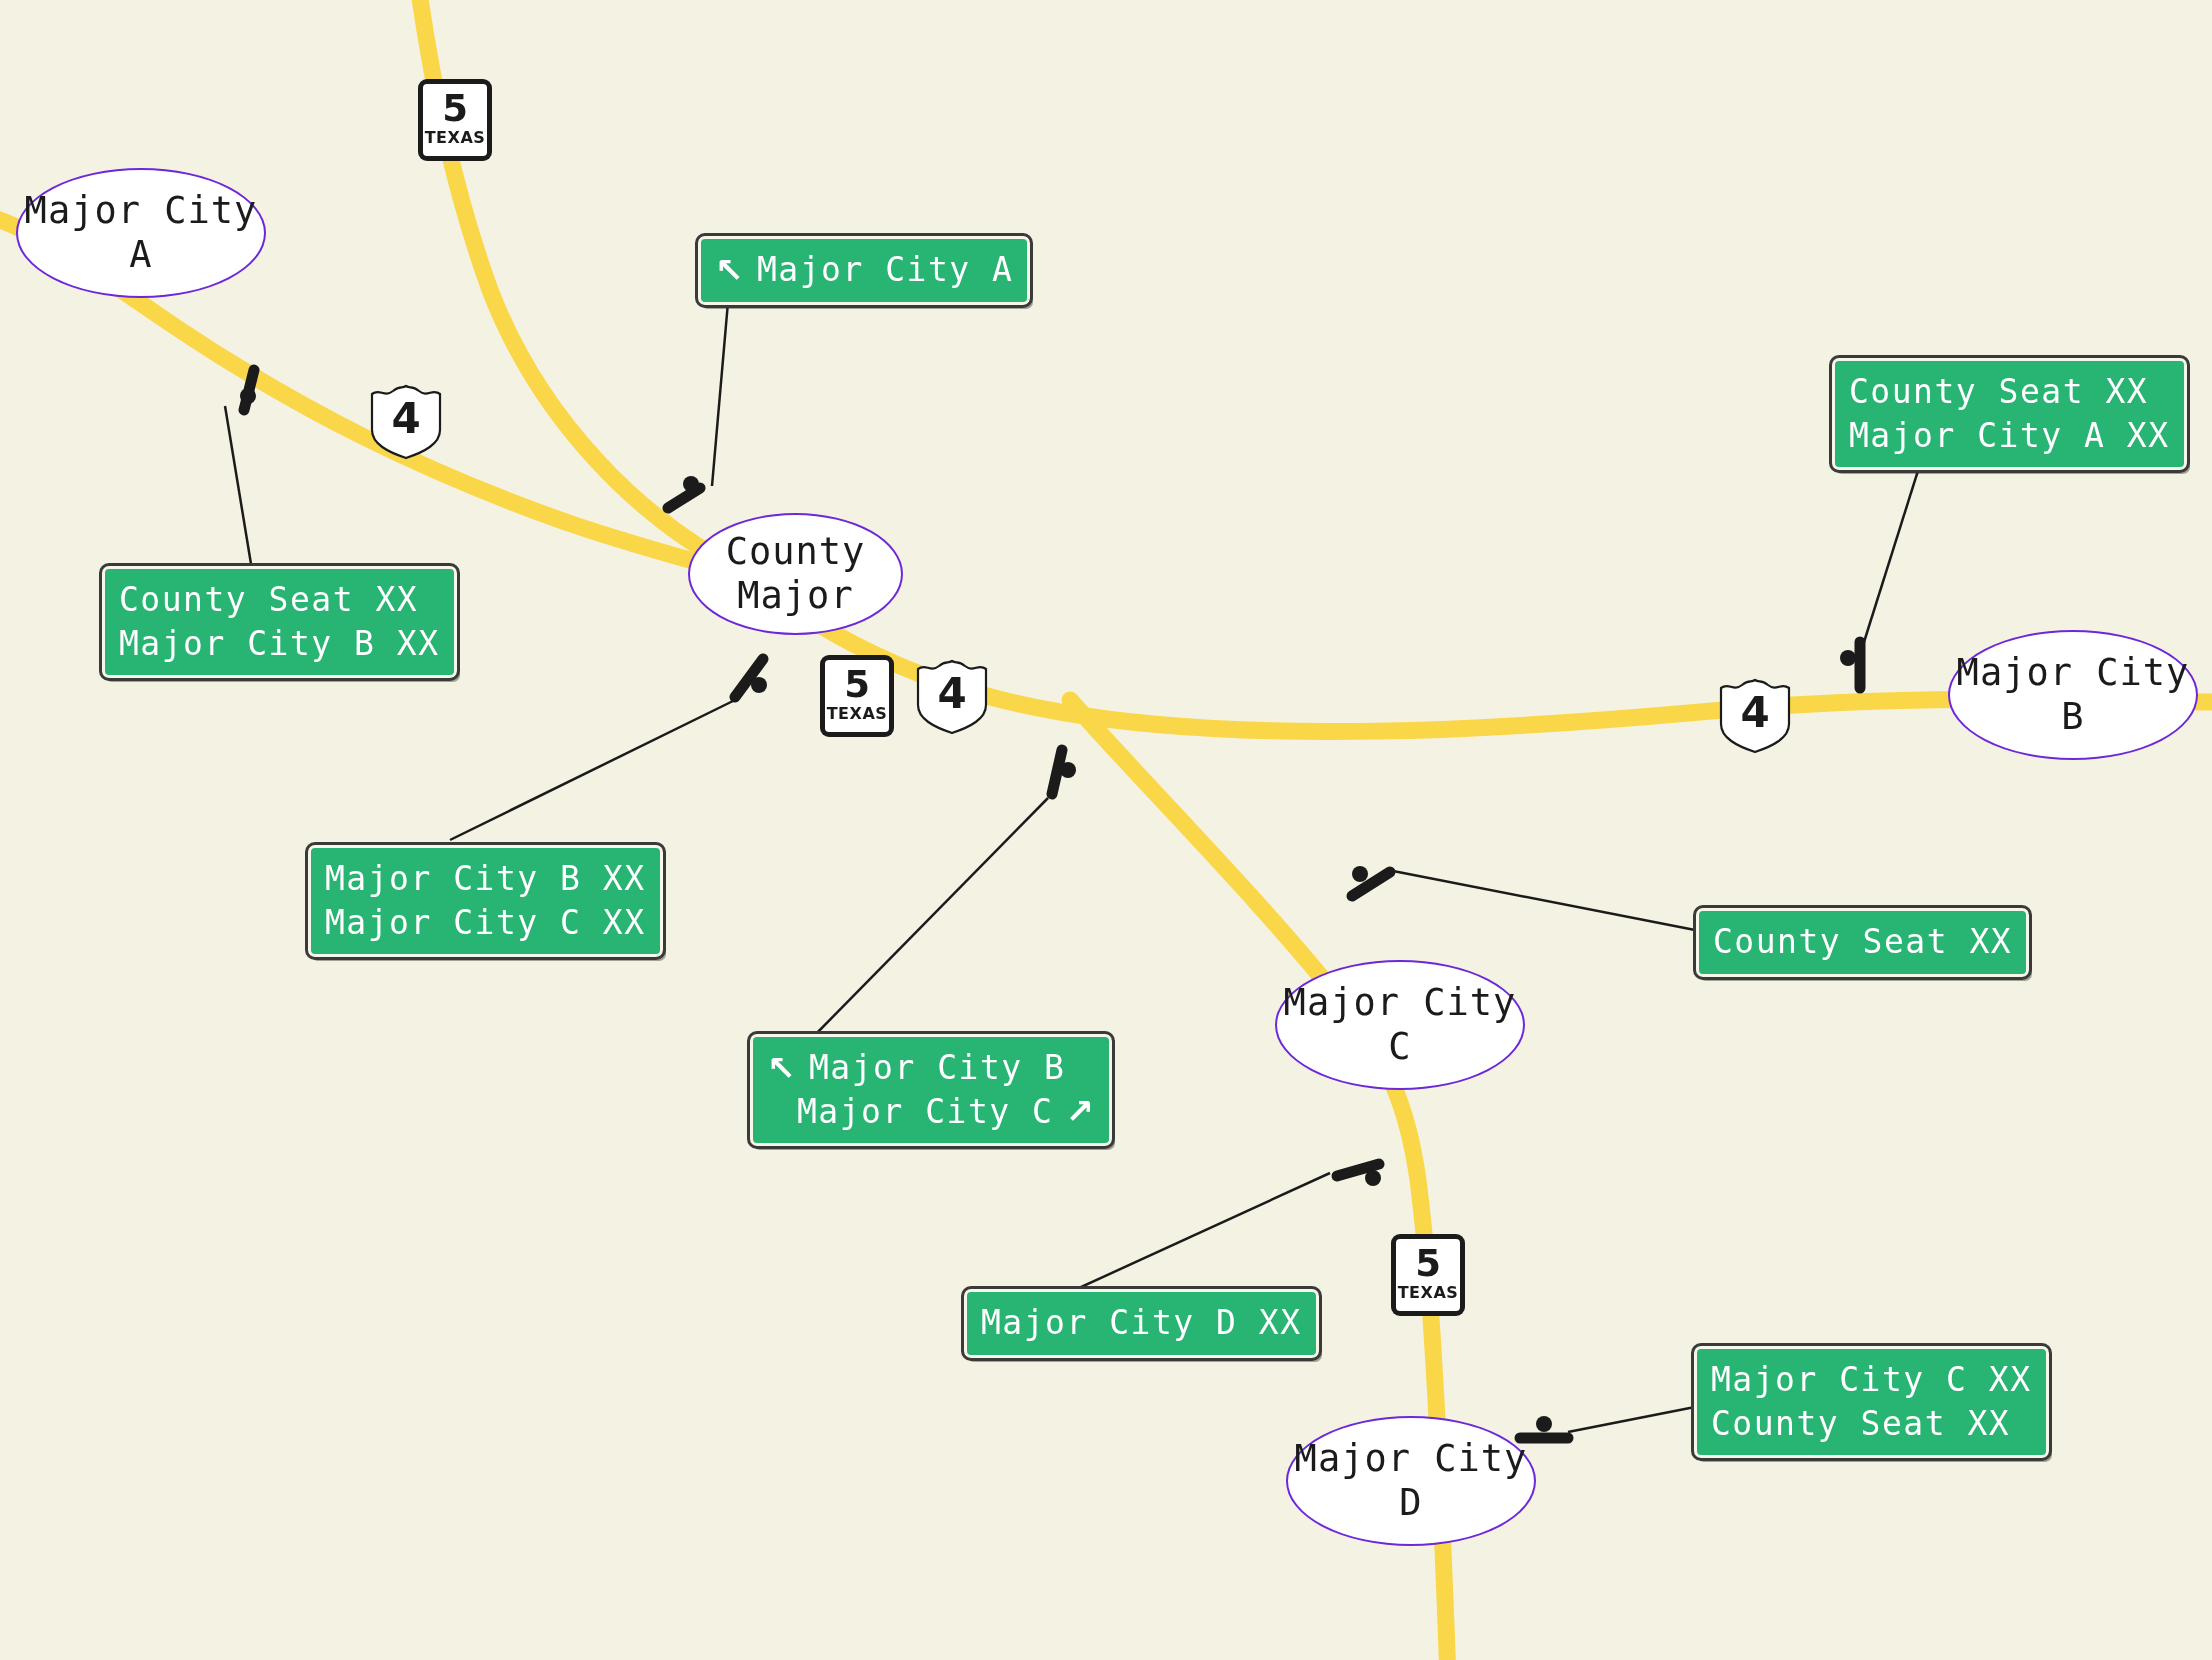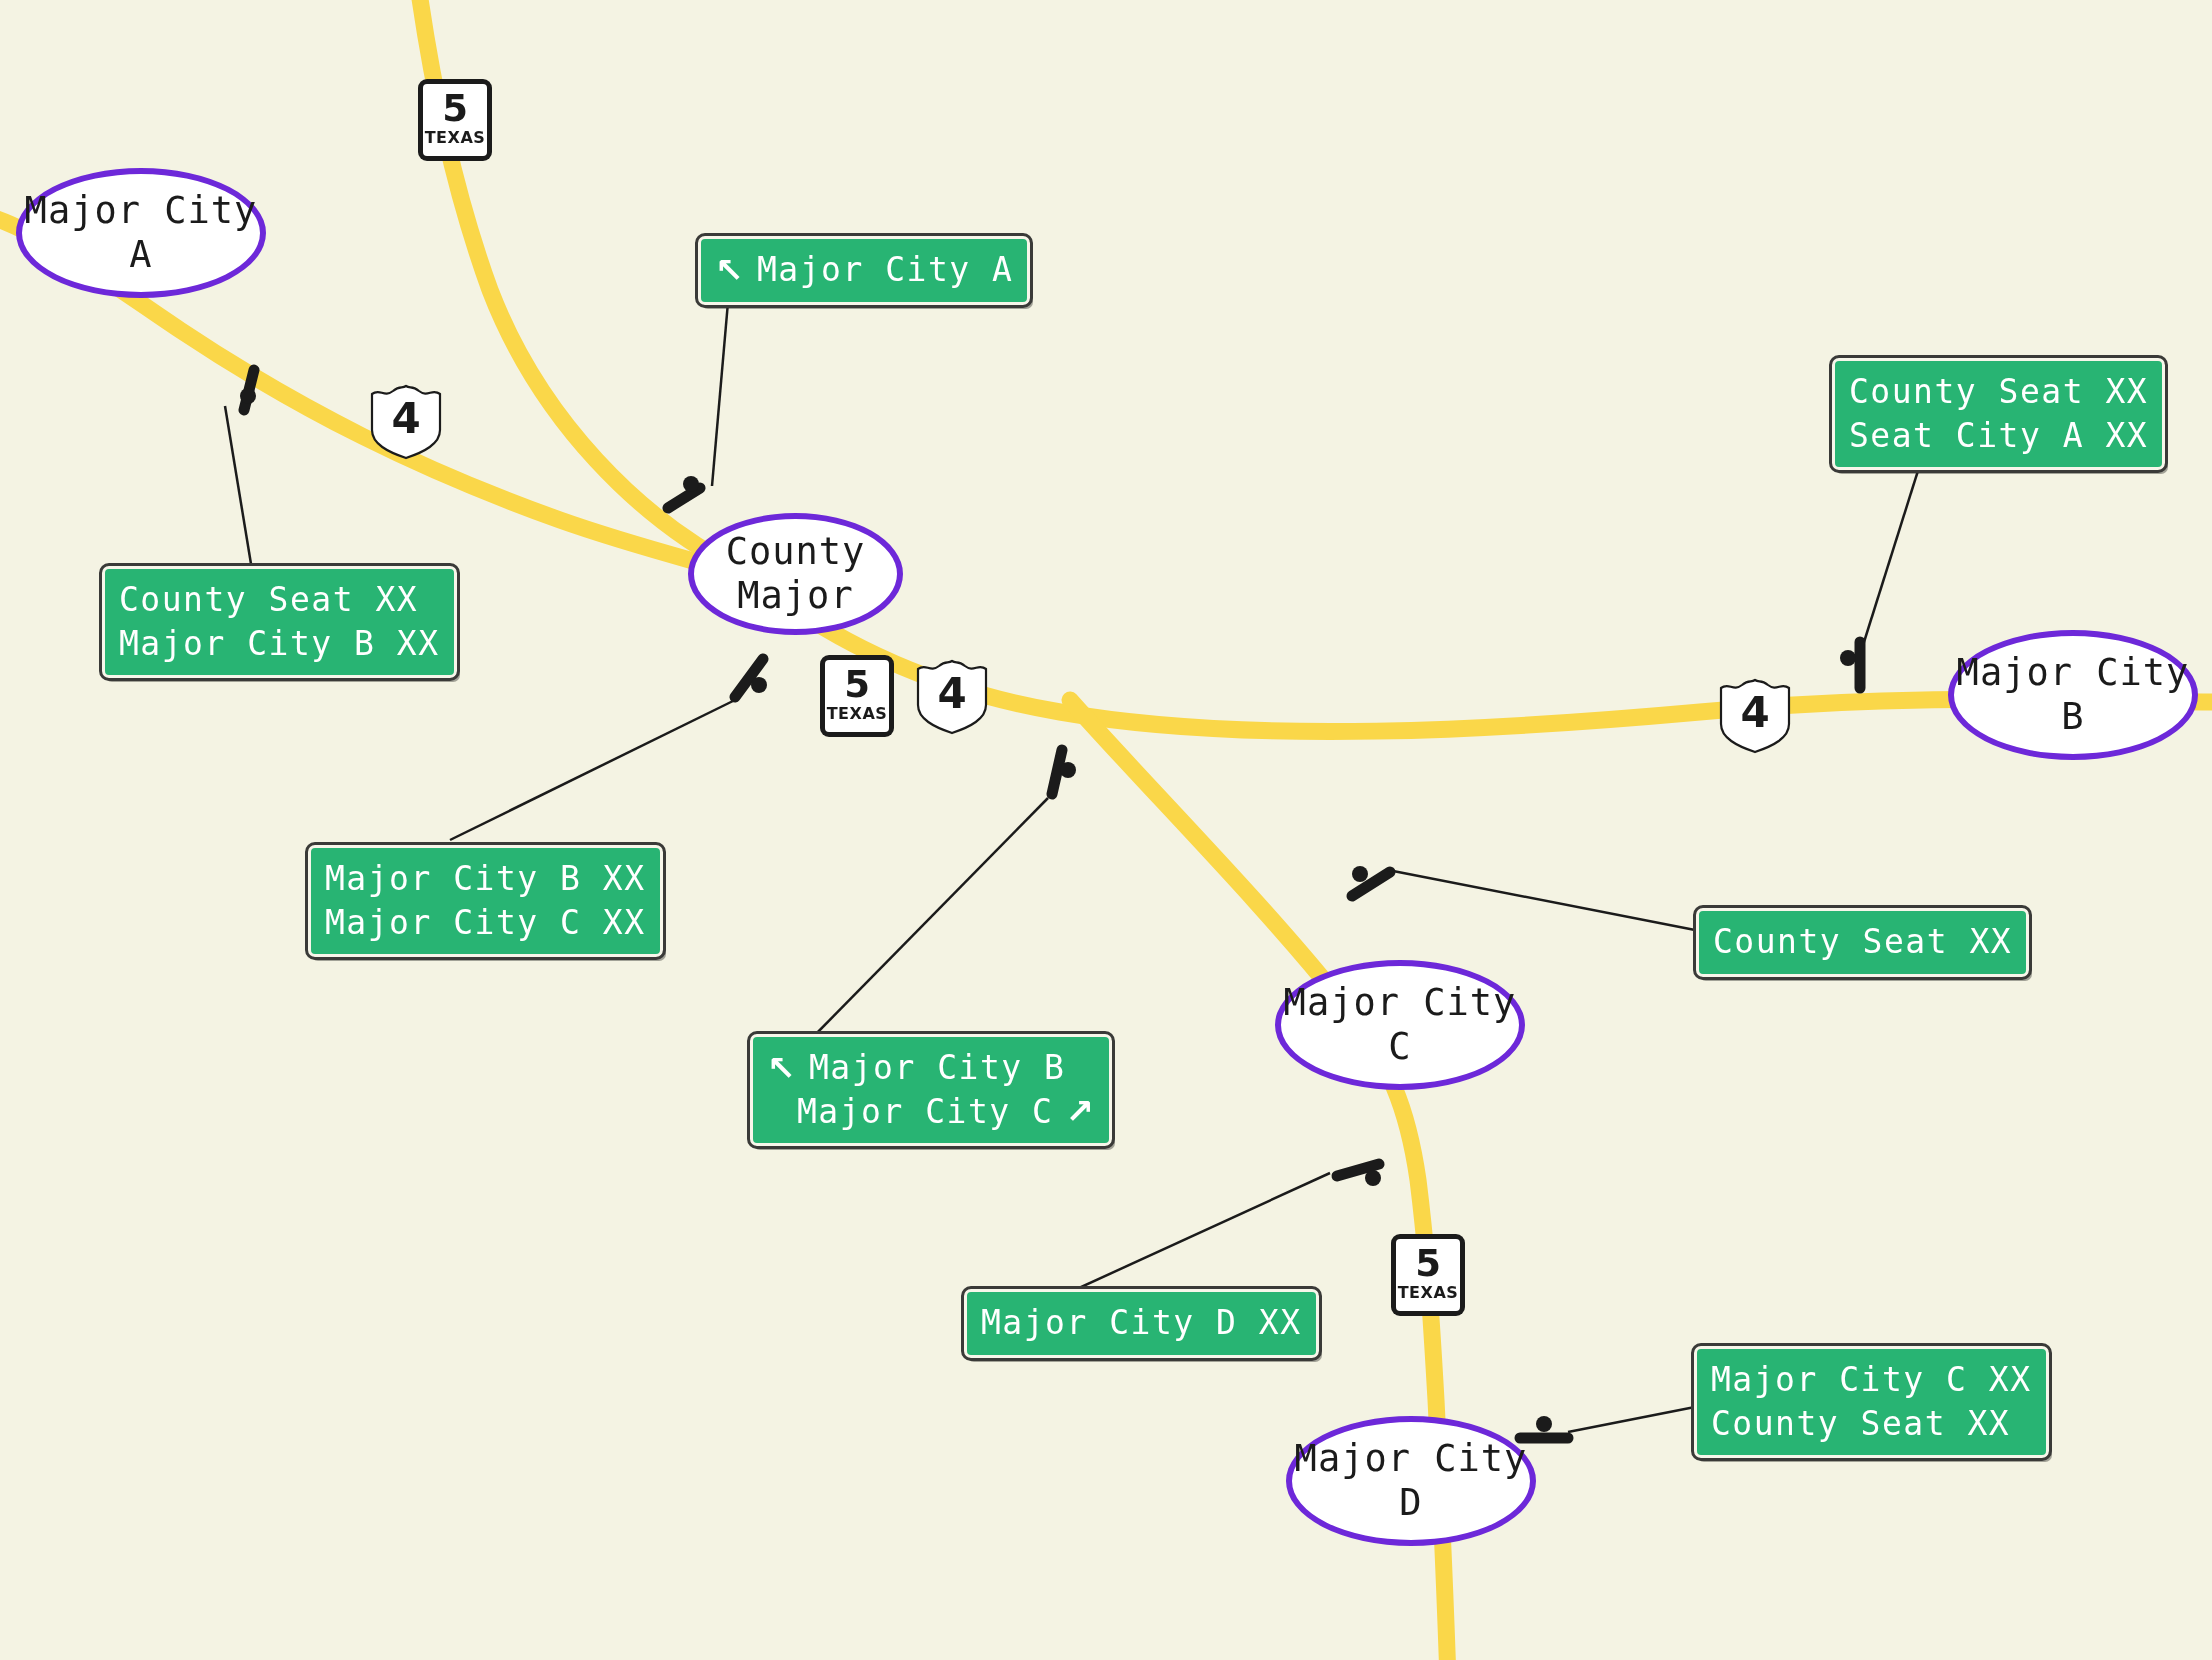--- a/index.html
+++ b/index.html
@@ -23,21 +23,21 @@
     inset: 0;
     width: 2212px;
     height: 1660px;
     display: block;
   }
 
   
   .city-oval {
     position: absolute;
     background: #ffffff;
-    border: 6px solid #6d28d9;
+    border: 2px solid #6d28d9;
     border-radius: 50%;
     display: flex;
     flex-direction: column;
     align-items: center;
     justify-content: center;
     text-align: center;
     color: #1b1b1b;
     font-family: "DejaVu Sans Mono", monospace;
     font-size: 37px;
     line-height: 1.18;
@@ -305,21 +305,21 @@
     <div class="srow">
       <span>Major City B XX</span>
     </div>
   </div>
 
   <div class="guide-sign" style="left:1832px; top:358px;">
     <div class="srow">
       <span>County Seat XX</span>
     </div>
     <div class="srow">
-      <span>Seat City A XX</span>
+      <span>Major City A XX</span>
     </div>
   </div>
 
   <div class="guide-sign" style="left:308px; top:845px;">
     <div class="srow">
       <span>Major City B XX</span>
     </div>
     <div class="srow">
       <span>Major City C XX</span>
     </div>

